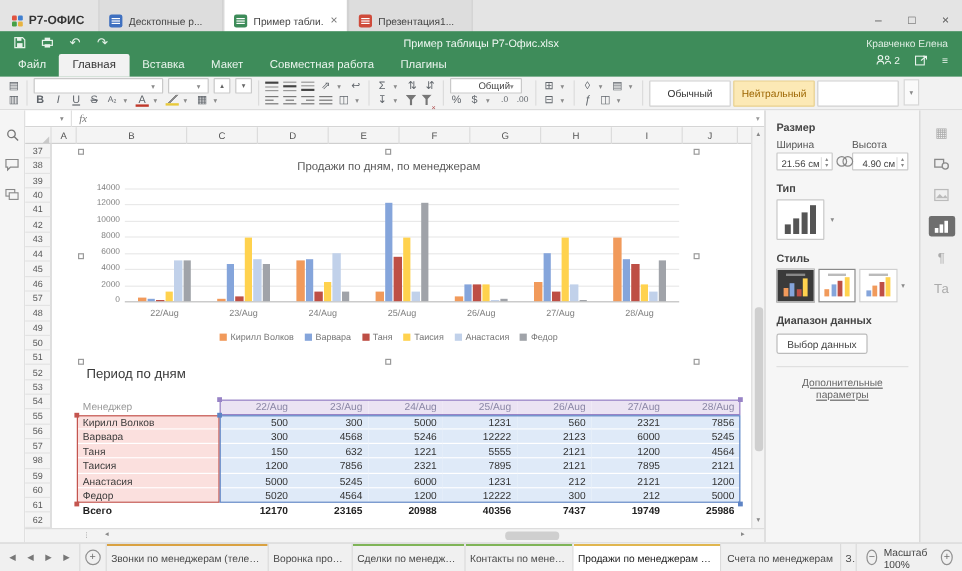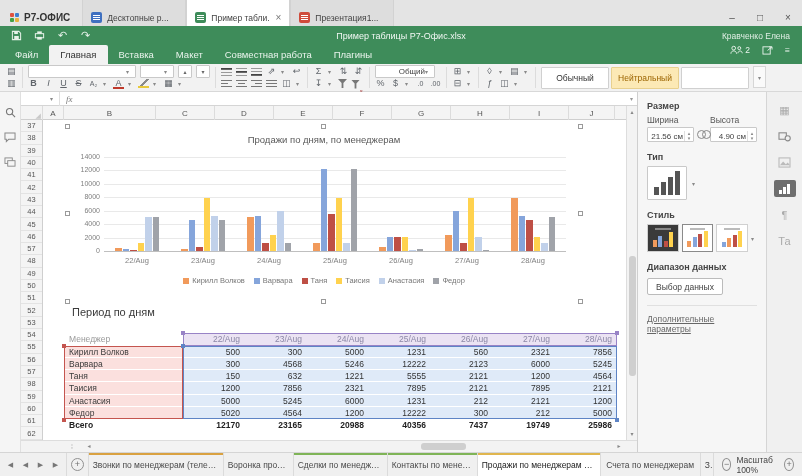--- a/index.html
+++ b/index.html
@@ -136,21 +136,21 @@
 .typebox i{width:5px;background:#555}
 .typerow{display:flex;align-items:center;gap:5px}
 .styles{display:flex;align-items:center;gap:3px}
 .sthumb{width:33px;height:28px;border:1px solid #D0D0D0;background:#fff;position:relative;display:flex;align-items:flex-end;justify-content:center;gap:1.5px;padding:3px 3px 4px}
 .sthumb.dark{background:#3A3A3A}
 .sthumb.sel{border:1.5px solid #8A8A8A}
 .sthumb i{width:4px}
 .sthumb:before{content:"";position:absolute;top:3px;left:7px;right:7px;height:1.5px;background:#BBB}
 .sthumb.dark:before{background:#888}
 .sbtn{height:17px;background:#fff;border:1px solid #BBB;border-radius:2px;display:inline-flex;align-items:center;padding:0 8px;font-size:8.5px;color:#444;margin-top:2px}
-.adv{margin-top:10px;padding-top:8px;border-top:1px solid #E0E0E0;}
+.adv{margin-top:10px;padding-top:8px;border-top:1px solid #E0E0E0;text-align:center}
 .adv span{color:#666;text-decoration:underline;font-size:8.5px}
 .psp{height:10px}
 
 .ibar{position:absolute;left:766px;top:92px;width:36px;height:360px;background:#F0F0F0;border-left:1px solid #D5D5D5;display:flex;flex-direction:column;align-items:center;padding-top:10px;gap:9px}
 .ib{width:22px;height:17px;display:flex;align-items:center;justify-content:center;color:#ABABAB;font-size:11px}
 .ib.en{color:#8A8A8A}
 .ib.active{background:#6E6E6E;border-radius:2px;color:#fff}
 .minibars{display:flex;align-items:flex-end;gap:1.5px;height:10px}
 .minibars i{width:2.5px;background:#fff}
 

